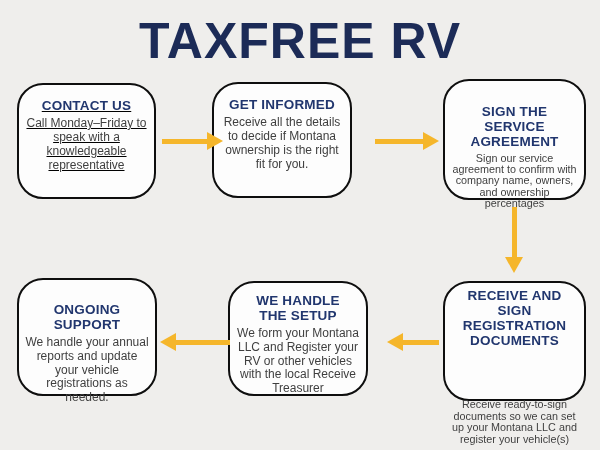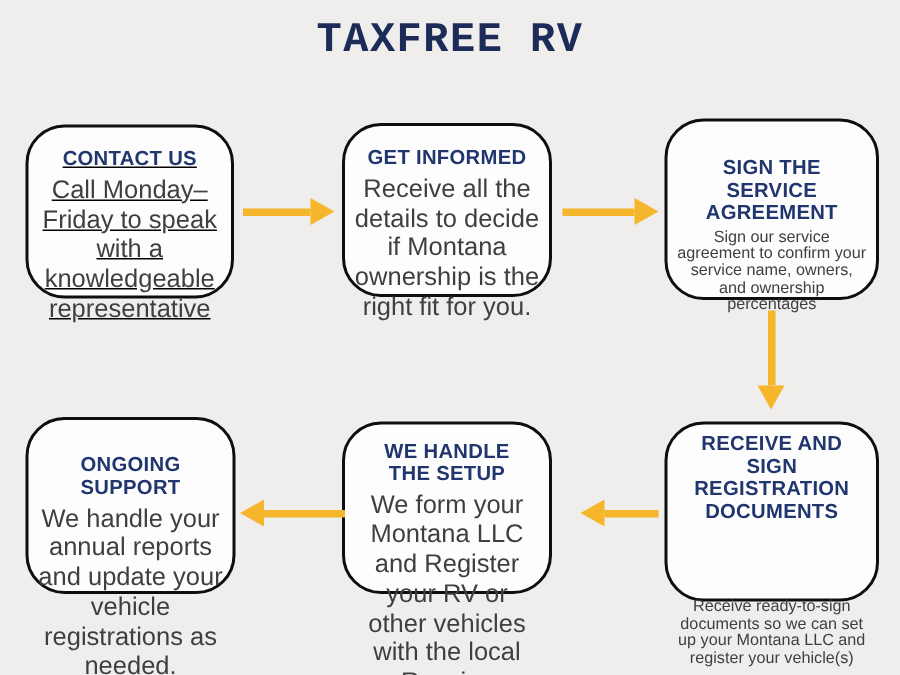--- a/index.html
+++ b/index.html
@@ -22,25 +22,24 @@
     position: relative;
     width: 600px;
     height: 450px;
   }
   .title {
     position: absolute;
     top: 12px;
     left: 0;
     width: 600px;
     text-align: center;
-    font-size: 28px;
+    font-size: 50px;
     font-weight: 800;
     letter-spacing: 1px;
     color: var(--title_navy);
-    font-family: Liberation Mono, monospace;
   }
   .step {
     position: absolute;
     background: var(--box_bg);
     border: 2.5px solid var(--box_border);
     border-radius: 26px;
     display: flex;
     flex-direction: column;
     align-items: center;
     text-align: center;
@@ -50,25 +49,25 @@
     color: var(--heading_navy);
     font-weight: bold;
     font-size: 13.5px;
     line-height: 1.1;
     letter-spacing: 0.2px;
     white-space: pre-line;
     margin-bottom: 3px;
   }
   .step-desc {
     color: var(--body_gray);
-    font-size: 17px;
+    font-size: 12px;
     line-height: 1.16;
   }
   .s1 { left: 17px;  top: 83px;  width: 139px; height: 116px; text-decoration: underline; }
-  .s2 { left: 228px; top: 82px;  width: 140px; height: 116px; }
+  .s2 { left: 212px; top: 82px;  width: 140px; height: 116px; }
   .s3 { left: 443px; top: 79px;  width: 143px; height: 121px; padding-top: 24px; }
   .s4 { left: 443px; top: 281px; width: 143px; height: 120px; padding-top: 6px; gap: 48px; }
   .s5 { left: 228px; top: 281px; width: 140px; height: 115px; padding-top: 11px; align-items: center; }
   .s6 { left: 17px;  top: 278px; width: 140px; height: 118px; padding-top: 23px; }
   .s3 .step-desc, .s4 .step-desc { font-size: 10.8px; line-height: 1.06; }
   
   .arrow { position: absolute; display: flex; align-items: center; }
   .arrow .shaft { flex: 1; height: 5px; background: var(--arrow_yellow); }
   .arrow .head-right {
     width: 0; height: 0;
@@ -110,21 +109,21 @@
 
   <div class="step s2">
     <div class="step-title">GET INFORMED</div>
     <div class="step-desc">Receive all the details to decide if Montana ownership is the right fit for you.</div>
   </div>
 
   <div class="step s3">
     <div class="step-title">SIGN THE
 SERVICE
 AGREEMENT</div>
-    <div class="step-desc">Sign our service agreement to confirm your service name, owners, and ownership percentages</div>
+    <div class="step-desc">Sign our service agreement to confirm with company name, owners, and ownership percentages</div>
   </div>
 
   <div class="step s4">
     <div class="step-title">RECEIVE AND
 SIGN
 REGISTRATION
 DOCUMENTS</div>
     <div class="step-desc">Receive ready-to-sign documents so we can set up your Montana LLC and register your vehicle(s)</div>
   </div>
 

